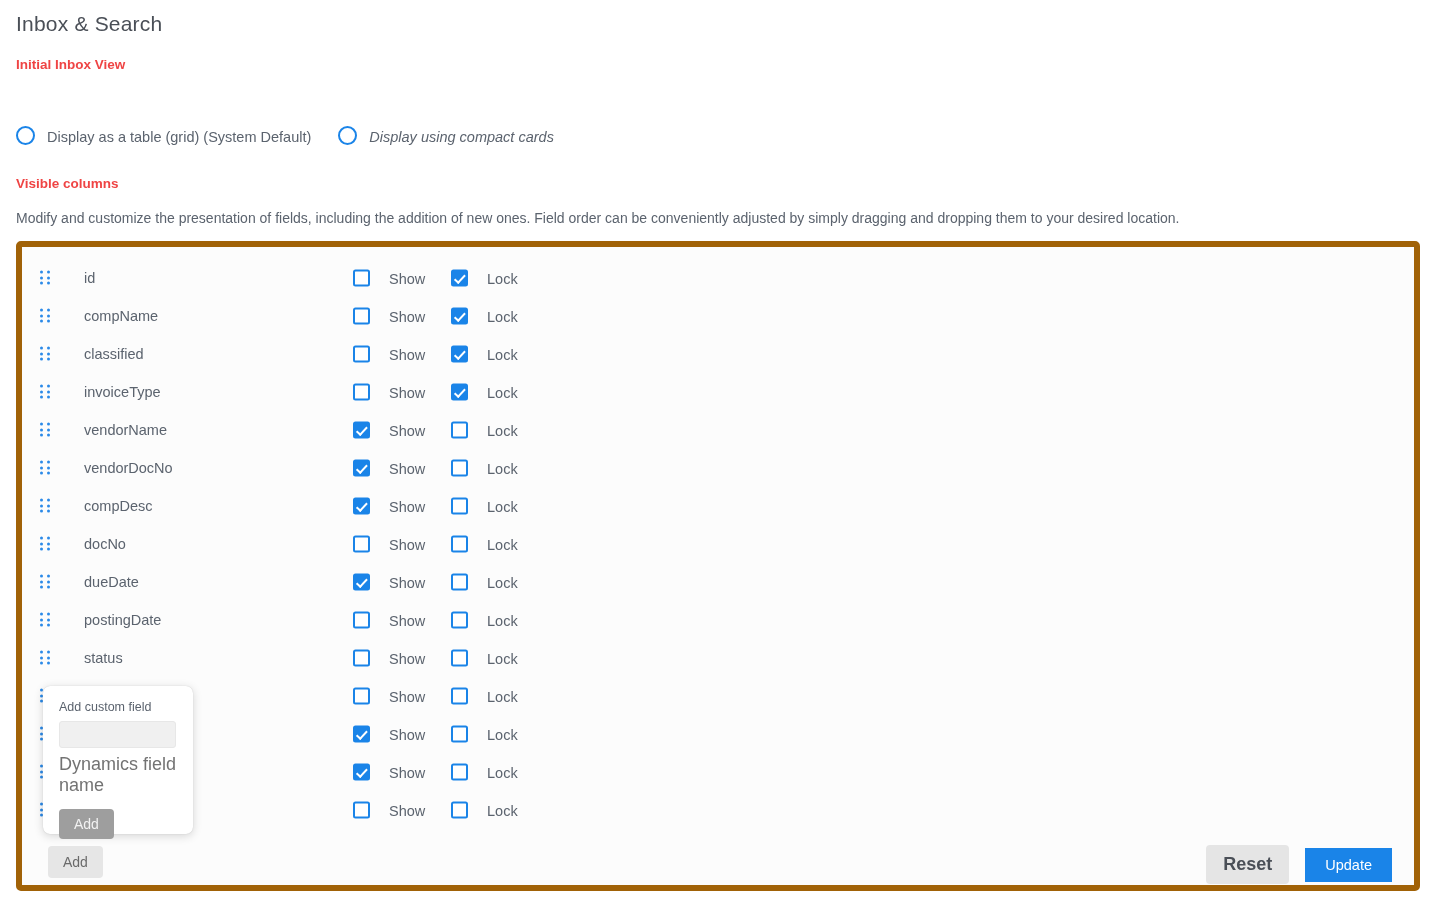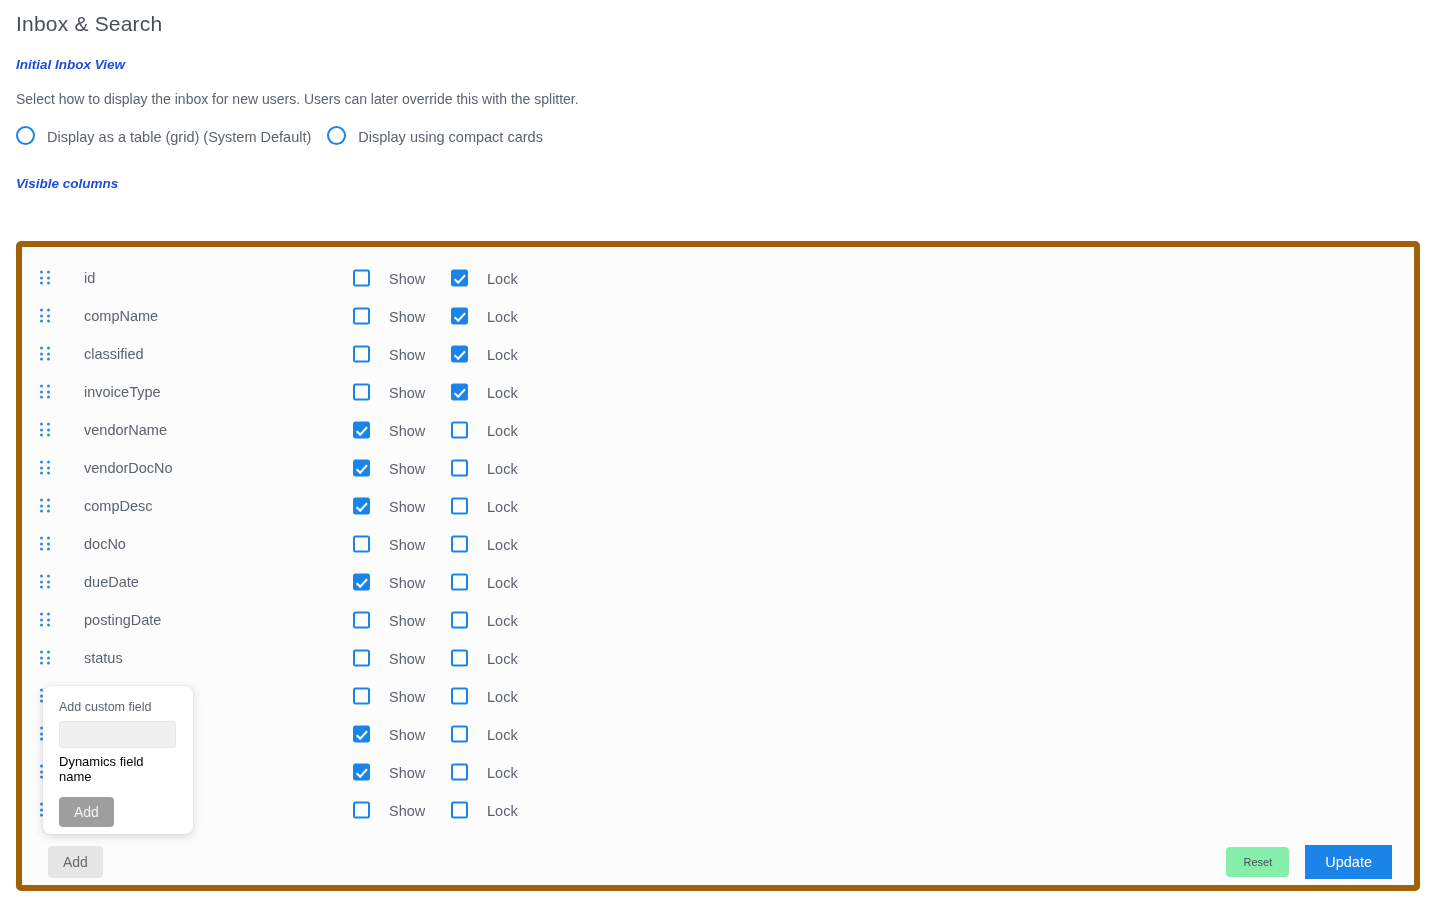--- a/index.html
+++ b/index.html
@@ -12,35 +12,35 @@
   }
   .page { position: relative; width: 1433px; height: 906px; overflow: hidden; }
 
   .page-title {
     position: absolute; left: 16px; top: 12px;
     font-size: 21px; font-weight: 400; color: #4a4f57;
     letter-spacing: .2px;
   }
 
   .section-label {
-    font-size: 13.5px; font-weight: 700; color: #1d4ed8; font-style: italic;
+    font-size: 13.5px; font-weight: 700; color: #ef4444;
   }
   .lbl-initial { position: absolute; left: 16px; top: 57px; }
   .lbl-visible { position: absolute; left: 16px; top: 176px; }
 
   .help-text {
     font-size: 14px; color: #5b636e; font-weight: 400;
   }
   .help-initial { position: absolute; left: 16px; top: 91px; }
   .help-visible { position: absolute; left: 16px; top: 210px; white-space: nowrap; }
 
   
   .radio-row { position: absolute; left: 16px; top: 126px; display: flex; align-items: center; }
   .radio-opt { display: flex; align-items: flex-end; }
-  .radio-opt + .radio-opt { margin-left: 16px; }
+  .radio-opt + .radio-opt { margin-left: 27px; font-style: italic; }
   .radio-ring {
     width: 19px; height: 19px; border-radius: 50%;
     border: 2px solid #1a84e8; background: #fff;
     display: inline-block; flex: 0 0 auto;
   }
   .radio-text { font-size: 14.5px; color: #5b636e; margin-left: 12px; white-space: nowrap; }
 
   
   .panel {
     position: absolute; left: 16px; top: 241px;
@@ -91,22 +91,22 @@
   
   .add-btn {
     position: absolute; left: 26px; top: 599px;
     padding: 8px 15px; border: none; border-radius: 4px;
     background: #e6e6e6; color: #6a6a6a;
     font-size: 14px; font-family: inherit; cursor: pointer;
   }
   .right-btns { position: absolute; right: 22px; top: 598px; display: flex; align-items: center; }
   .reset-btn {
     padding: 9px 17px; border: none; border-radius: 4px;
-    background: #86efac; color: #4a4f57;
-    font-size: 11px; font-family: inherit; cursor: pointer;
+    background: #e5e5e5; color: #4a4f57;
+    font-size: 18px; font-family: inherit; cursor: pointer; font-weight: bold;
   }
   .update-btn {
     margin-left: 16px;
     padding: 9px 20px; border: none; border-radius: 0;
     background: #1a84e8; color: #fff;
     font-size: 14.5px; font-family: inherit; cursor: pointer;
   }
 
   
   .popup {
@@ -116,49 +116,49 @@
     box-shadow: 0 2px 10px rgba(0,0,0,.16), 0 0 1px rgba(0,0,0,.2);
     z-index: 20; padding: 14px 16px 0 16px;
   }
   .popup-title { font-size: 12.5px; color: #5b636e; }
   .popup-input {
     display: block; width: 117px; height: 27px; margin-top: 7px;
     background: #f0f0f0; border: 1px solid #e7e7e7; border-radius: 3px;
     font-family: inherit; font-size: 12.5px; color: #5b636e; padding: 0 6px;
     outline: none;
   }
-  .popup-help { font-size: 13px; color: #000000; margin-top: 6px; }
+  .popup-help { font-size: 18px; color: #737373; margin-top: 6px; }
   .popup-add {
     margin-top: 13px; padding: 7px 15px; border: none; border-radius: 4px;
     background: #9e9e9e; color: #f2f2f2;
     font-size: 14px; font-family: inherit; cursor: pointer;
   }
 </style>
 </head>
 <body>
 
 <div class="page">
 
   <div class="page-title">Inbox &amp; Search</div>
 
   <div class="section-label lbl-initial">Initial Inbox View</div>
-  <div class="help-text help-initial">Select how to display the inbox for new users. Users can later override this with the splitter.</div>
 
   <div class="radio-row">
     <div class="radio-opt">
       <span class="radio-ring"></span>
       <span class="radio-text">Display as a table (grid) (System Default)</span>
     </div>
     <div class="radio-opt">
       <span class="radio-ring"></span>
       <span class="radio-text">Display using compact cards</span>
     </div>
   </div>
 
   <div class="section-label lbl-visible">Visible columns</div>
+  <div class="help-text help-visible">Modify and customize the presentation of fields, including the addition of new ones. Field order can be conveniently adjusted by simply dragging and dropping them to your desired location.</div>
 
   <div class="panel">
     <div class="rows" id="rows-container">
         <div class="row">
           <span class="drag-handle">
             <i></i>
             <i></i>
             <i></i>
             <i></i>
             <i></i>

